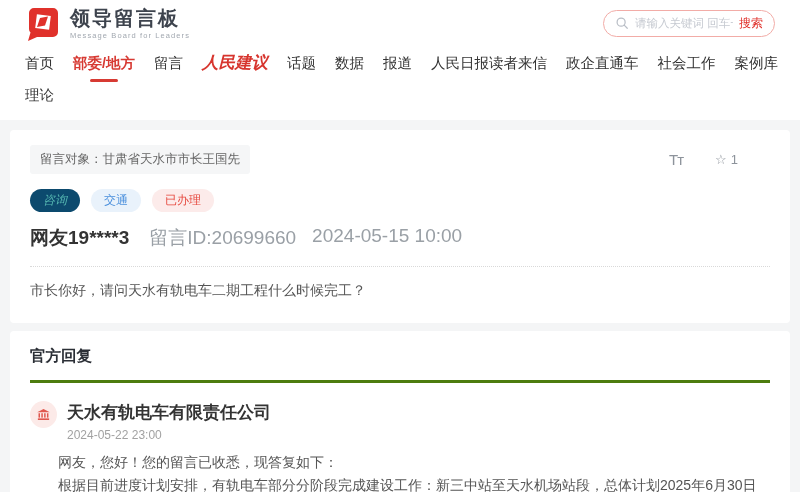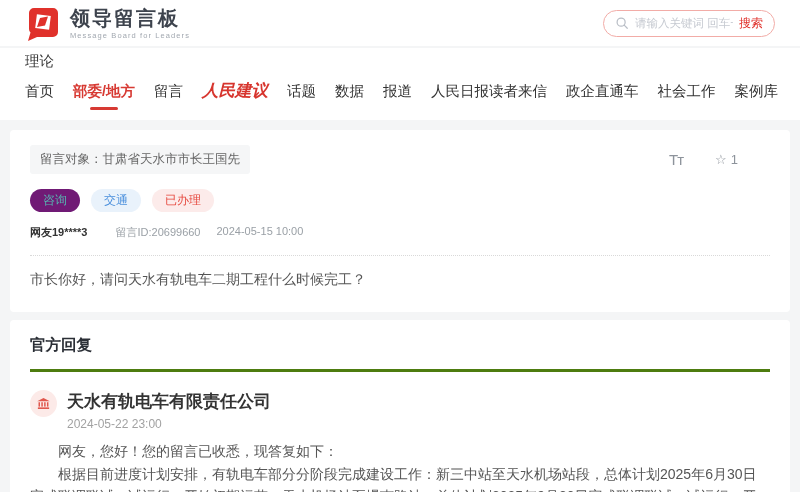--- a/index.html
+++ b/index.html
@@ -35,25 +35,25 @@
   .main { padding:10px; }
   .card { background:#fff; border-radius:4px; padding:15px 20px; }
   .badge-row { display:flex; align-items:center; }
   .target-badge { background:#f5f6f7; color:#666; font-size:12.5px; padding:6px 10px; border-radius:3px; }
   .toolbar { margin-left:auto; display:flex; align-items:center; gap:32px; color:#8d939b; padding-right:32px; }
   .font-icon { font-size:15px; cursor:pointer; letter-spacing:-1px; }
   .star-wrap { display:flex; align-items:center; gap:4px; cursor:pointer; font-size:13px; }
   .title-row { margin-top:15px; display:flex; align-items:center; gap:11px; }
   .msg-title { font-size:21px; font-weight:bold; color:#21252b; letter-spacing:0.5px; }
   .tag { font-size:12px; padding:3px 13px; border-radius:12px; white-space:nowrap; }
-  .tag-0 { color:#56b8b2; background:#701a75; }
+  .tag-0 { color:#56b8b2; background:#0c4a6e;font-style:italic; }
   .tag-1 { color:#4a8fdc; background:#e9f2fb; }
   .tag-2 { color:#e6493f; background:#fcebea; }
   .meta-row { margin-top:13px; padding-bottom:15px; border-bottom:1px dotted #d9d9d9;
-    display:flex; align-items:center; gap:28px; font-size:11px; color:#9aa0a6; }
+    display:flex; align-items:center; gap:20px; font-size:19px; color:#9aa0a6; }
   .author { color:#333; font-weight:bold; }
   .meta-right { display:flex; gap:16px; }
   .msg-body { margin-top:15px; font-size:14px; color:#555; padding-bottom:8px; }
   
   .card-reply { margin-top:8px; min-height:206px; }
   .section-title { font-size:15.5px; font-weight:bold; color:#2b2f36; padding-bottom:13px;
     border-bottom:3px solid #4d7c0f; }
   .reply-head { padding-top:18px; display:flex; gap:10px; align-items:flex-start; }
   .avatar { width:27px; height:27px; border-radius:50%; background:#fceae8; flex:none;
     display:flex; align-items:center; justify-content:center; }
@@ -85,35 +85,35 @@
         <circle cx="7" cy="7" r="4.6" fill="none" stroke="#b9bec6" stroke-width="1.4"></circle>
         <line x1="10.5" y1="10.5" x2="14" y2="14" stroke="#b9bec6" stroke-width="1.4" stroke-linecap="round"></line>
       </svg>
     </span>
     <input placeholder="请输入关键词 回车一下" style="">
     <span class="search-btn">搜索</span>
   </div>
 </div>
 
 <div class="nav">
-  <div class="nav-row nav-row2">
-    <span class="nav-item">理论</span>
-  </div>
   <div class="nav-row nav-row1">
     <span class="nav-item">首页</span>
     <span class="nav-item active">部委/地方</span>
     <span class="nav-item">留言</span>
     <span class="nav-item brand">人民建议</span>
     <span class="nav-item">话题</span>
     <span class="nav-item">数据</span>
     <span class="nav-item">报道</span>
     <span class="nav-item">人民日报读者来信</span>
     <span class="nav-item">政企直通车</span>
     <span class="nav-item">社会工作</span>
     <span class="nav-item">案例库</span>
+  </div>
+  <div class="nav-row nav-row2">
+    <span class="nav-item">理论</span>
   </div>
 </div>
 
 <div class="main">
 
   <div class="card">
     <div class="badge-row">
       <span class="target-badge">留言对象：甘肃省天水市市长王国先</span>
       <span class="toolbar">
         <span class="font-icon">Tт</span>

